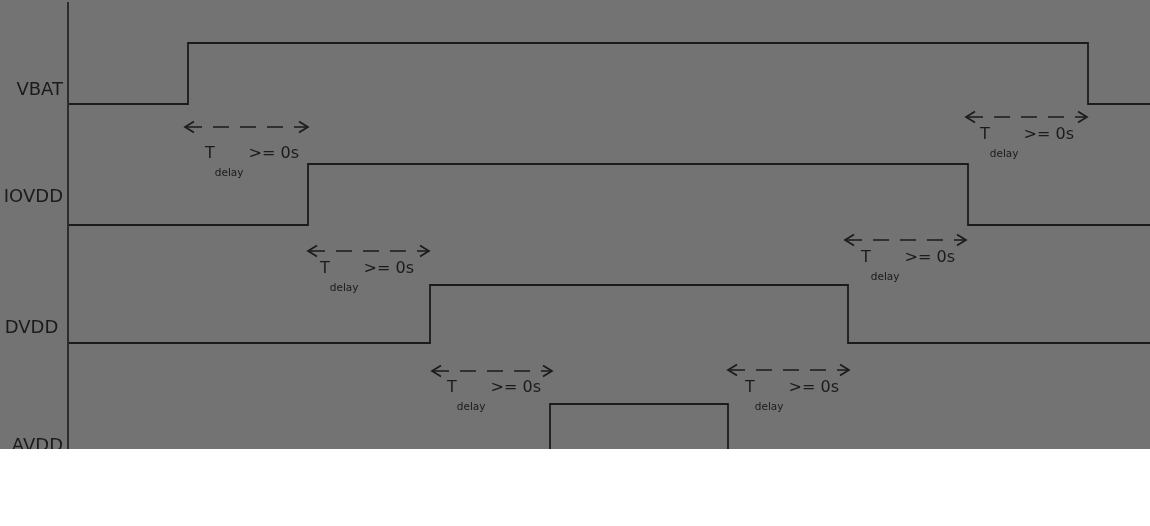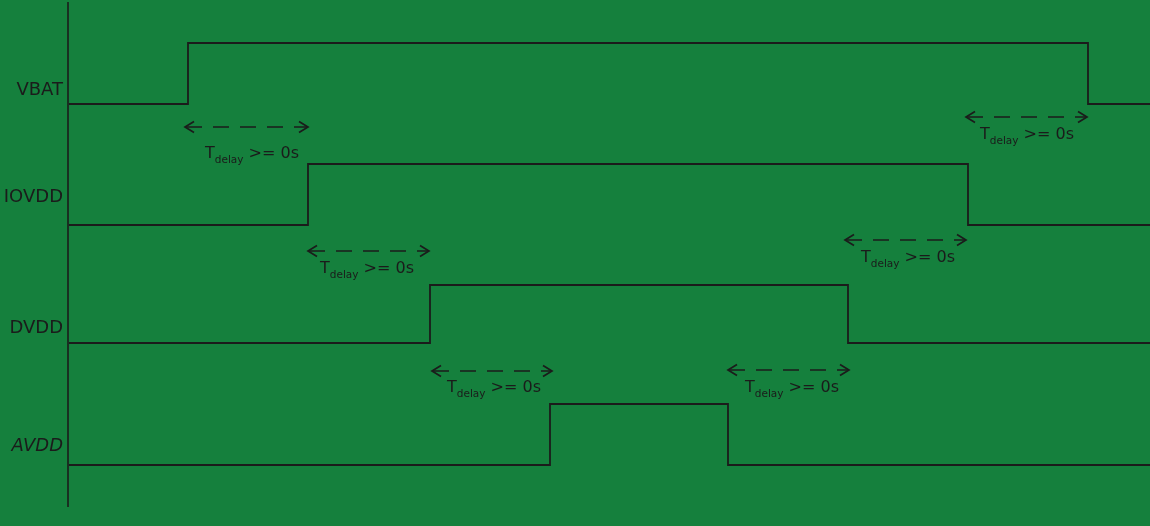--- a/index.html
+++ b/index.html
@@ -40,41 +40,41 @@
     text-align: center;
     font-size: 16px;
     line-height: 19px;
     color: #1b1b1b;
     white-space: nowrap;
   }
   .anno-text sub {
     font-size: 10.5px;
     vertical-align: baseline;
     position: relative;
-    top: 5px;
+    top: 18px;
     letter-spacing: 0;
     text-align: center;
   }
 </style>
 </head>
 <body>
 
-<div class="stage" style="width: 1150px; height: 526px; background: #15803d;">
+<div class="stage" style="width: 1150px; height: 449px; background: #737373;">
   <svg id="wave-layer" width="1150" height="526" viewBox="0 0 1150 526">
       <path d="M 68 2 V 507" fill="none" stroke="#1b1b1b" stroke-width="1.6"></path>
       <path d="M 69 104 H 188 V 43 H 1088 V 104 H 1152" fill="none" stroke="#1b1b1b" stroke-width="1.8"></path>
       <path d="M 69 225 H 308 V 164 H 968 V 225 H 1152" fill="none" stroke="#1b1b1b" stroke-width="1.8"></path>
       <path d="M 69 343 H 430 V 285 H 848 V 343 H 1152" fill="none" stroke="#1b1b1b" stroke-width="1.8"></path>
       <path d="M 69 465 H 550 V 404 H 728 V 465 H 1152" fill="none" stroke="#1b1b1b" stroke-width="1.8"></path>
     </svg>
 
   <div class="sig-label" style="top: 78px;">VBAT</div>
   <div class="sig-label" style="top: 185px;">IOVDD</div>
-  <div class="sig-label" style="top: 316px;">DVDD</div>
-  <div class="sig-label" style="top: 434px; font-style: italic;">AVDD</div>
+  <div class="sig-label" style="top: 316px; text-align: center;">DVDD</div>
+  <div class="sig-label" style="top: 434px;">AVDD</div>
 
   <svg class="arrow-svg" width="125" height="16" viewBox="0 0 125 16" style="left: 184px; top: 119px;">
       <path d="M 2 8 H 123" fill="none" stroke="#1b1b1b" stroke-width="1.7" stroke-dasharray="16 11"></path>
       <path d="M 10 2.5 L 1 8 L 10 13.5" fill="none" stroke="#1b1b1b" stroke-width="1.7"></path>
       <path d="M 115 2.5 L 124 8 L 115 13.5" fill="none" stroke="#1b1b1b" stroke-width="1.7"></path>
     </svg>
   <svg class="arrow-svg" width="123" height="16" viewBox="0 0 123 16" style="left: 307px; top: 243px;">
       <path d="M 2 8 H 121" fill="none" stroke="#1b1b1b" stroke-width="1.7" stroke-dasharray="16 11"></path>
       <path d="M 10 2.5 L 1 8 L 10 13.5" fill="none" stroke="#1b1b1b" stroke-width="1.7"></path>
       <path d="M 113 2.5 L 122 8 L 113 13.5" fill="none" stroke="#1b1b1b" stroke-width="1.7"></path>

